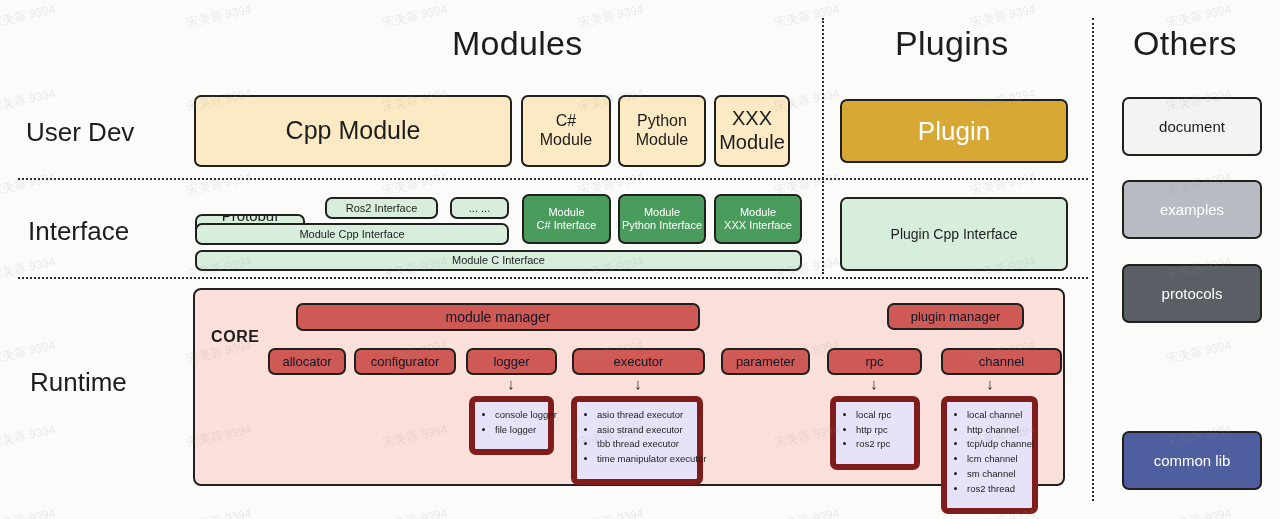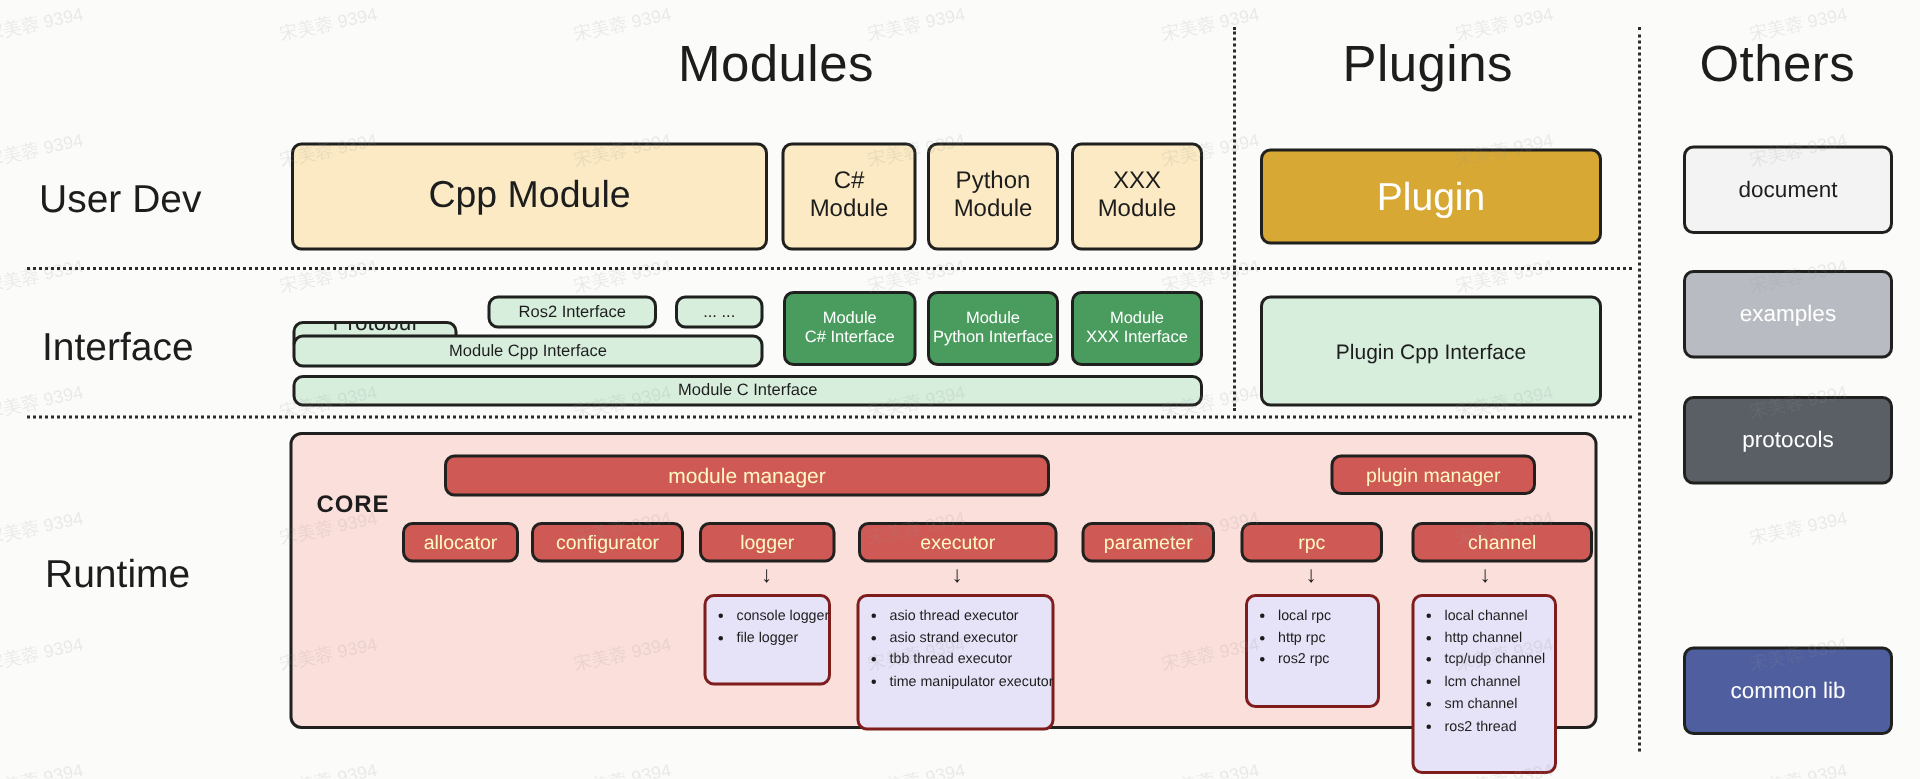--- a/index.html
+++ b/index.html
@@ -58,21 +58,21 @@
     text-align:center;
     line-height:1.18;
     overflow:hidden;
   }
 
   
   .cream{background:#fbeac4;color:#1d1d1d;}
   .b-cpp{left:194px;top:95px;width:318px;height:72px;font-size:25px;}
   .b-cs{left:521px;top:95px;width:90px;height:72px;font-size:16px;}
   .b-py{left:618px;top:95px;width:88px;height:72px;font-size:16px;}
-  .b-xxx{left:714px;top:95px;width:88px;height:72px;font-size:16px;}
+  .b-xxx{left:714px;top:95px;width:76px;height:72px;font-size:20px;}
 
   
   .gold{background:#d7a834;color:#ffffff;}
   .b-plugin{left:840px;top:99px;width:228px;height:64px;font-size:26px;}
 
   
   .lgreen{background:#d7eedd;color:#1d1d1d;}
   .b-proto{left:195px;top:214px;width:110px;height:22px;font-size:15px;}
   .b-ros2{left:325px;top:197px;width:113px;height:22px;font-size:11px;}
   .b-dots{left:450px;top:197px;width:59px;height:22px;font-size:11px;}
@@ -93,21 +93,21 @@
     background:#fbdfdb;
     border:2px solid #20201f;
     border-radius:8px;
   }
   .core-label{
     position:absolute;left:211px;top:328px;
     font-size:16px;font-weight:700;letter-spacing:.6px;color:#1d1d1d;
   }
 
   
-  .red{background:#cf5a55;color:#fef9c3;}
+  .red{background:#cf5a55;color:#0f172a;}
   .b-modmgr{left:296px;top:303px;width:404px;height:28px;font-size:14px;}
   .b-plugmgr{left:887px;top:303px;width:137px;height:27px;font-size:13px;}
   .b-alloc{left:268px;top:348px;width:78px;height:27px;font-size:13px;}
   .b-config{left:354px;top:348px;width:102px;height:27px;font-size:13px;}
   .b-logger{left:466px;top:348px;width:91px;height:27px;font-size:13px;}
   .b-exec{left:572px;top:348px;width:133px;height:27px;font-size:13px;}
   .b-param{left:721px;top:348px;width:89px;height:27px;font-size:13px;}
   .b-rpc{left:827px;top:348px;width:95px;height:27px;font-size:13px;}
   .b-chan{left:941px;top:348px;width:121px;height:27px;font-size:13px;}
 
@@ -118,22 +118,22 @@
     font-size:15px;color:#1d1d1d;line-height:1;
   }
   .a-logger{left:504px;top:376px;}
   .a-exec{left:631px;top:376px;}
   .a-rpc{left:867px;top:376px;}
   .a-chan{left:983px;top:376px;}
 
   
   .lav{
     position:absolute;box-sizing:border-box;
-    background:#e6e2f7;border:2px solid #7f1d1d;border-radius:7px;
-    padding:6px 8px 22px 6px;
+    background:#e6e2f7;border:6px solid #7f1d1d;border-radius:7px;
+    padding:6px 8px 12px 6px;
   }
   .lav ul{margin:0;padding:0 0 0 14px;list-style:disc;}
   .lav li{font-size:9.5px;line-height:1.55;color:#1d1d1d;white-space:nowrap;}
   .d-logger{left:469px;top:396px;width:85px;}
   .d-exec{left:571px;top:396px;width:132px;}
   .d-rpc{left:830px;top:396px;width:90px;}
   .d-chan{left:941px;top:396px;width:97px;}
 
   
   .oth{

